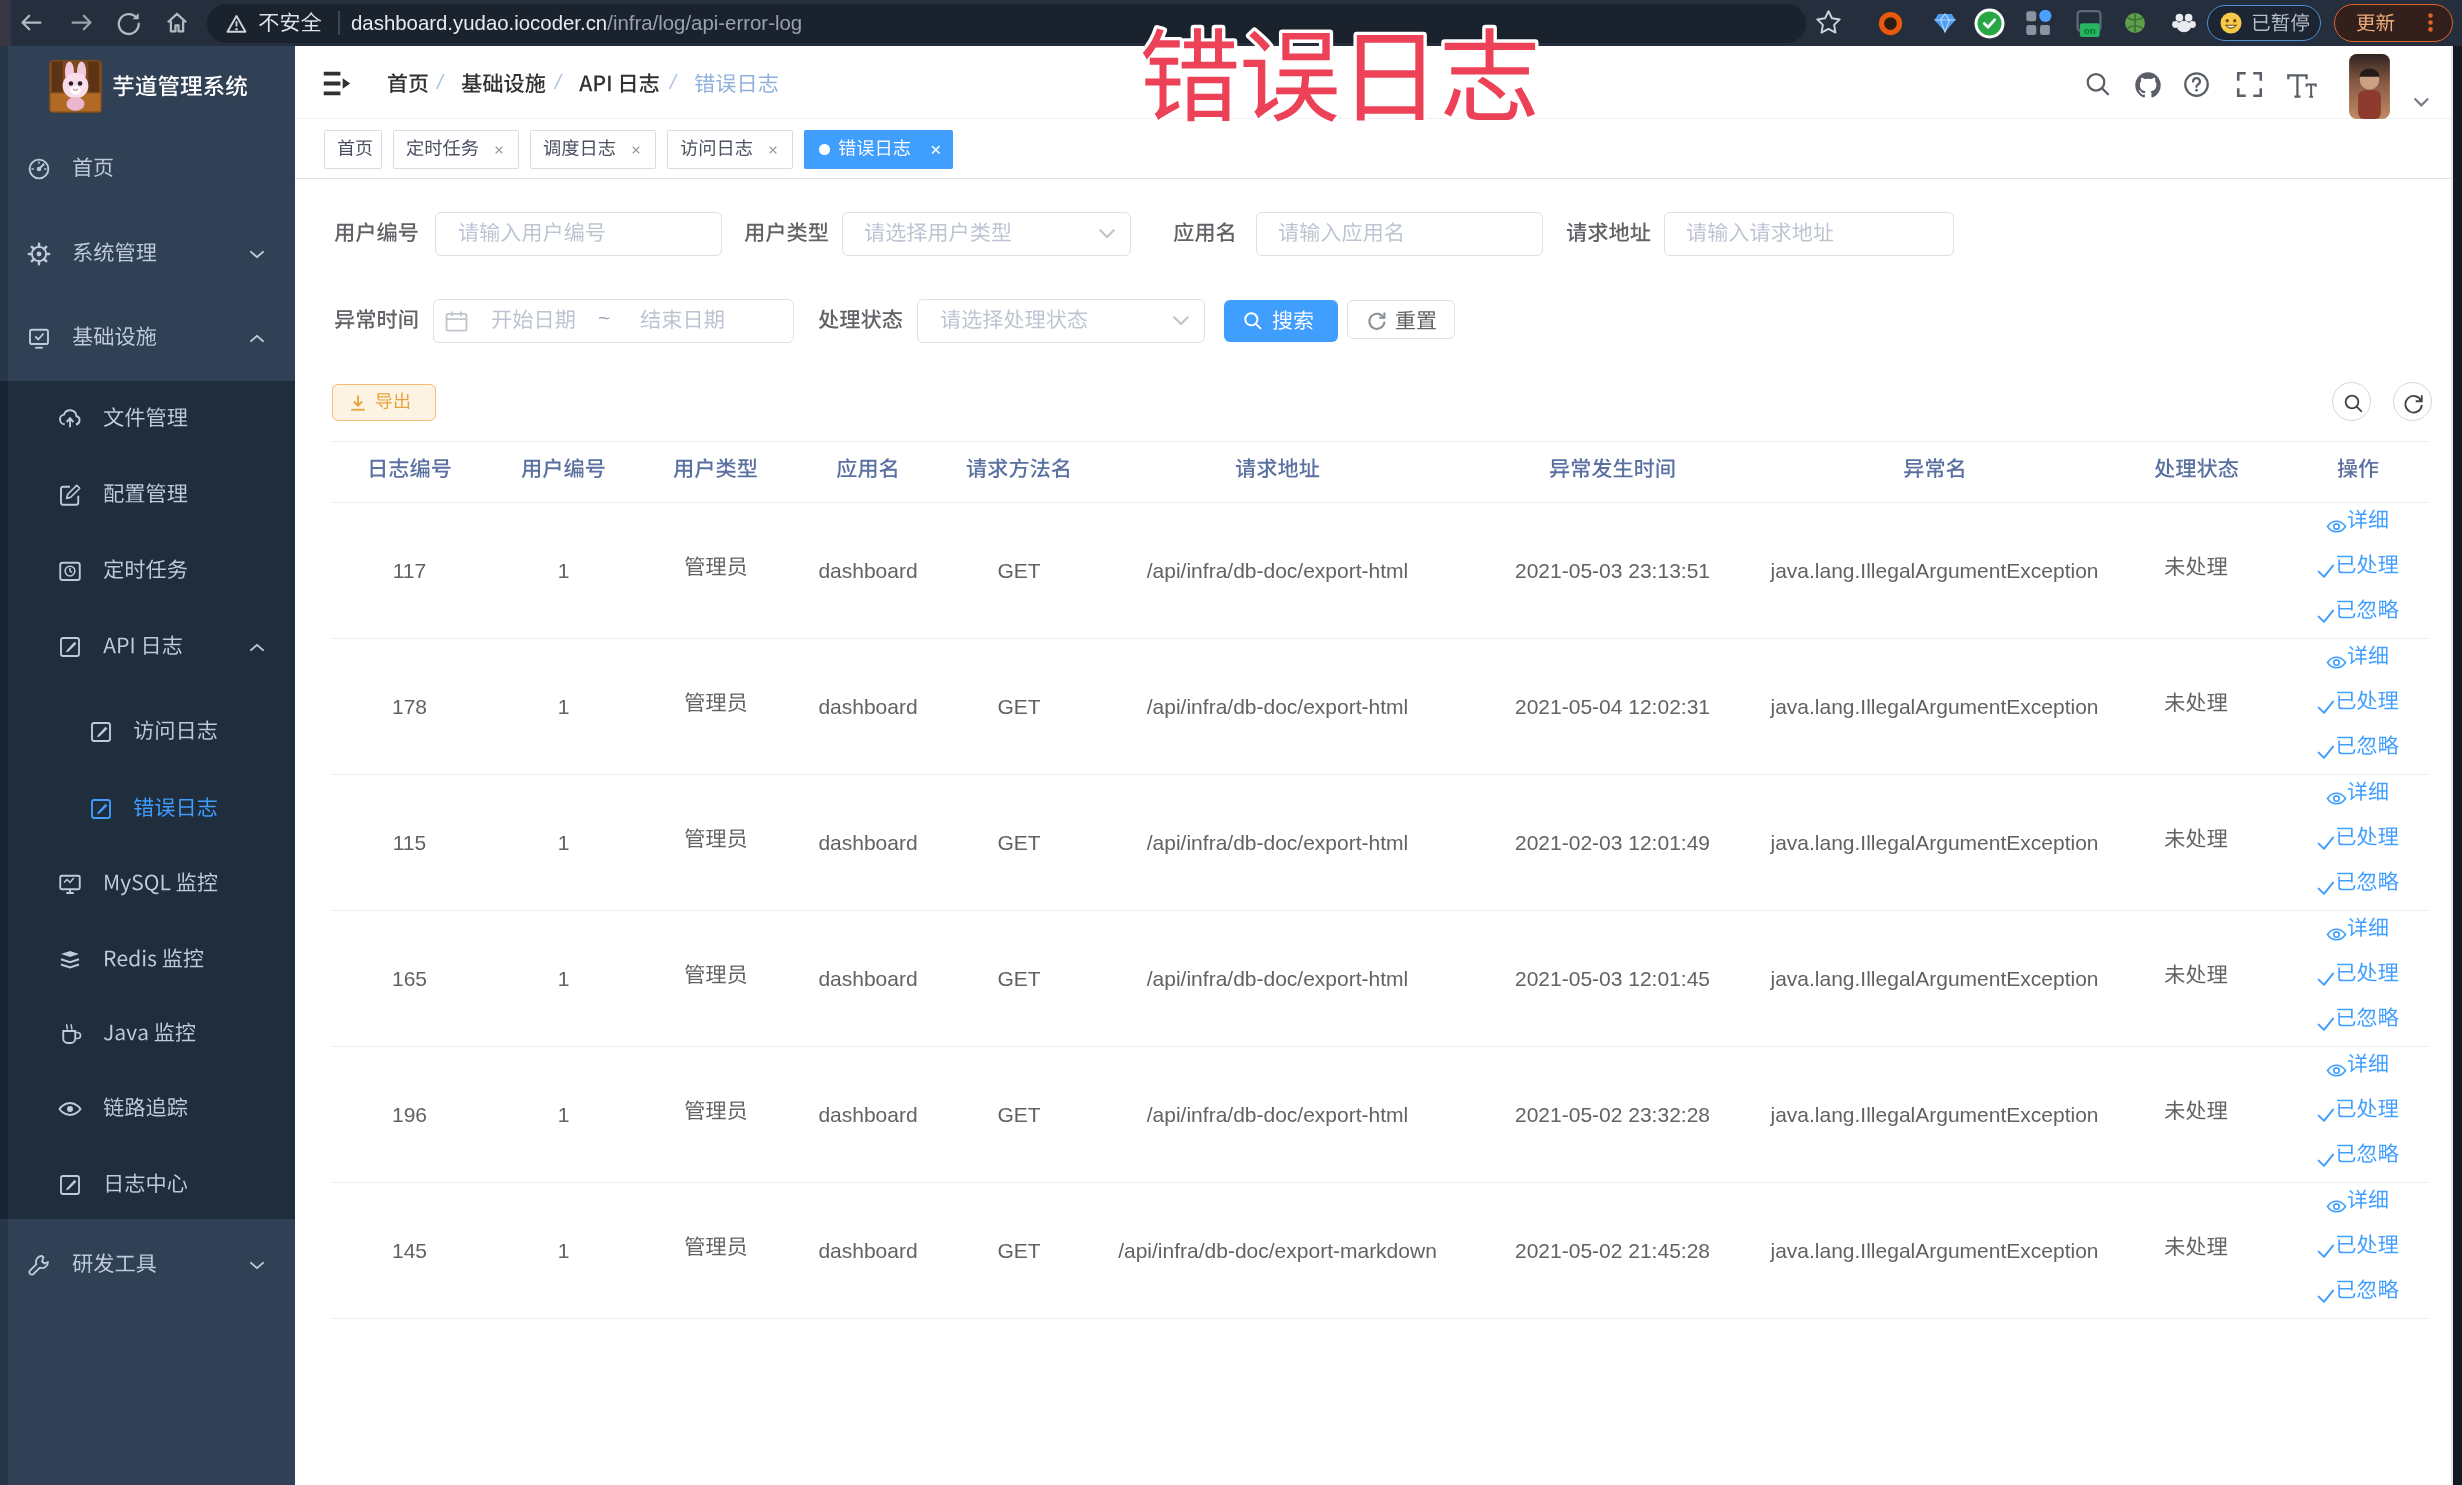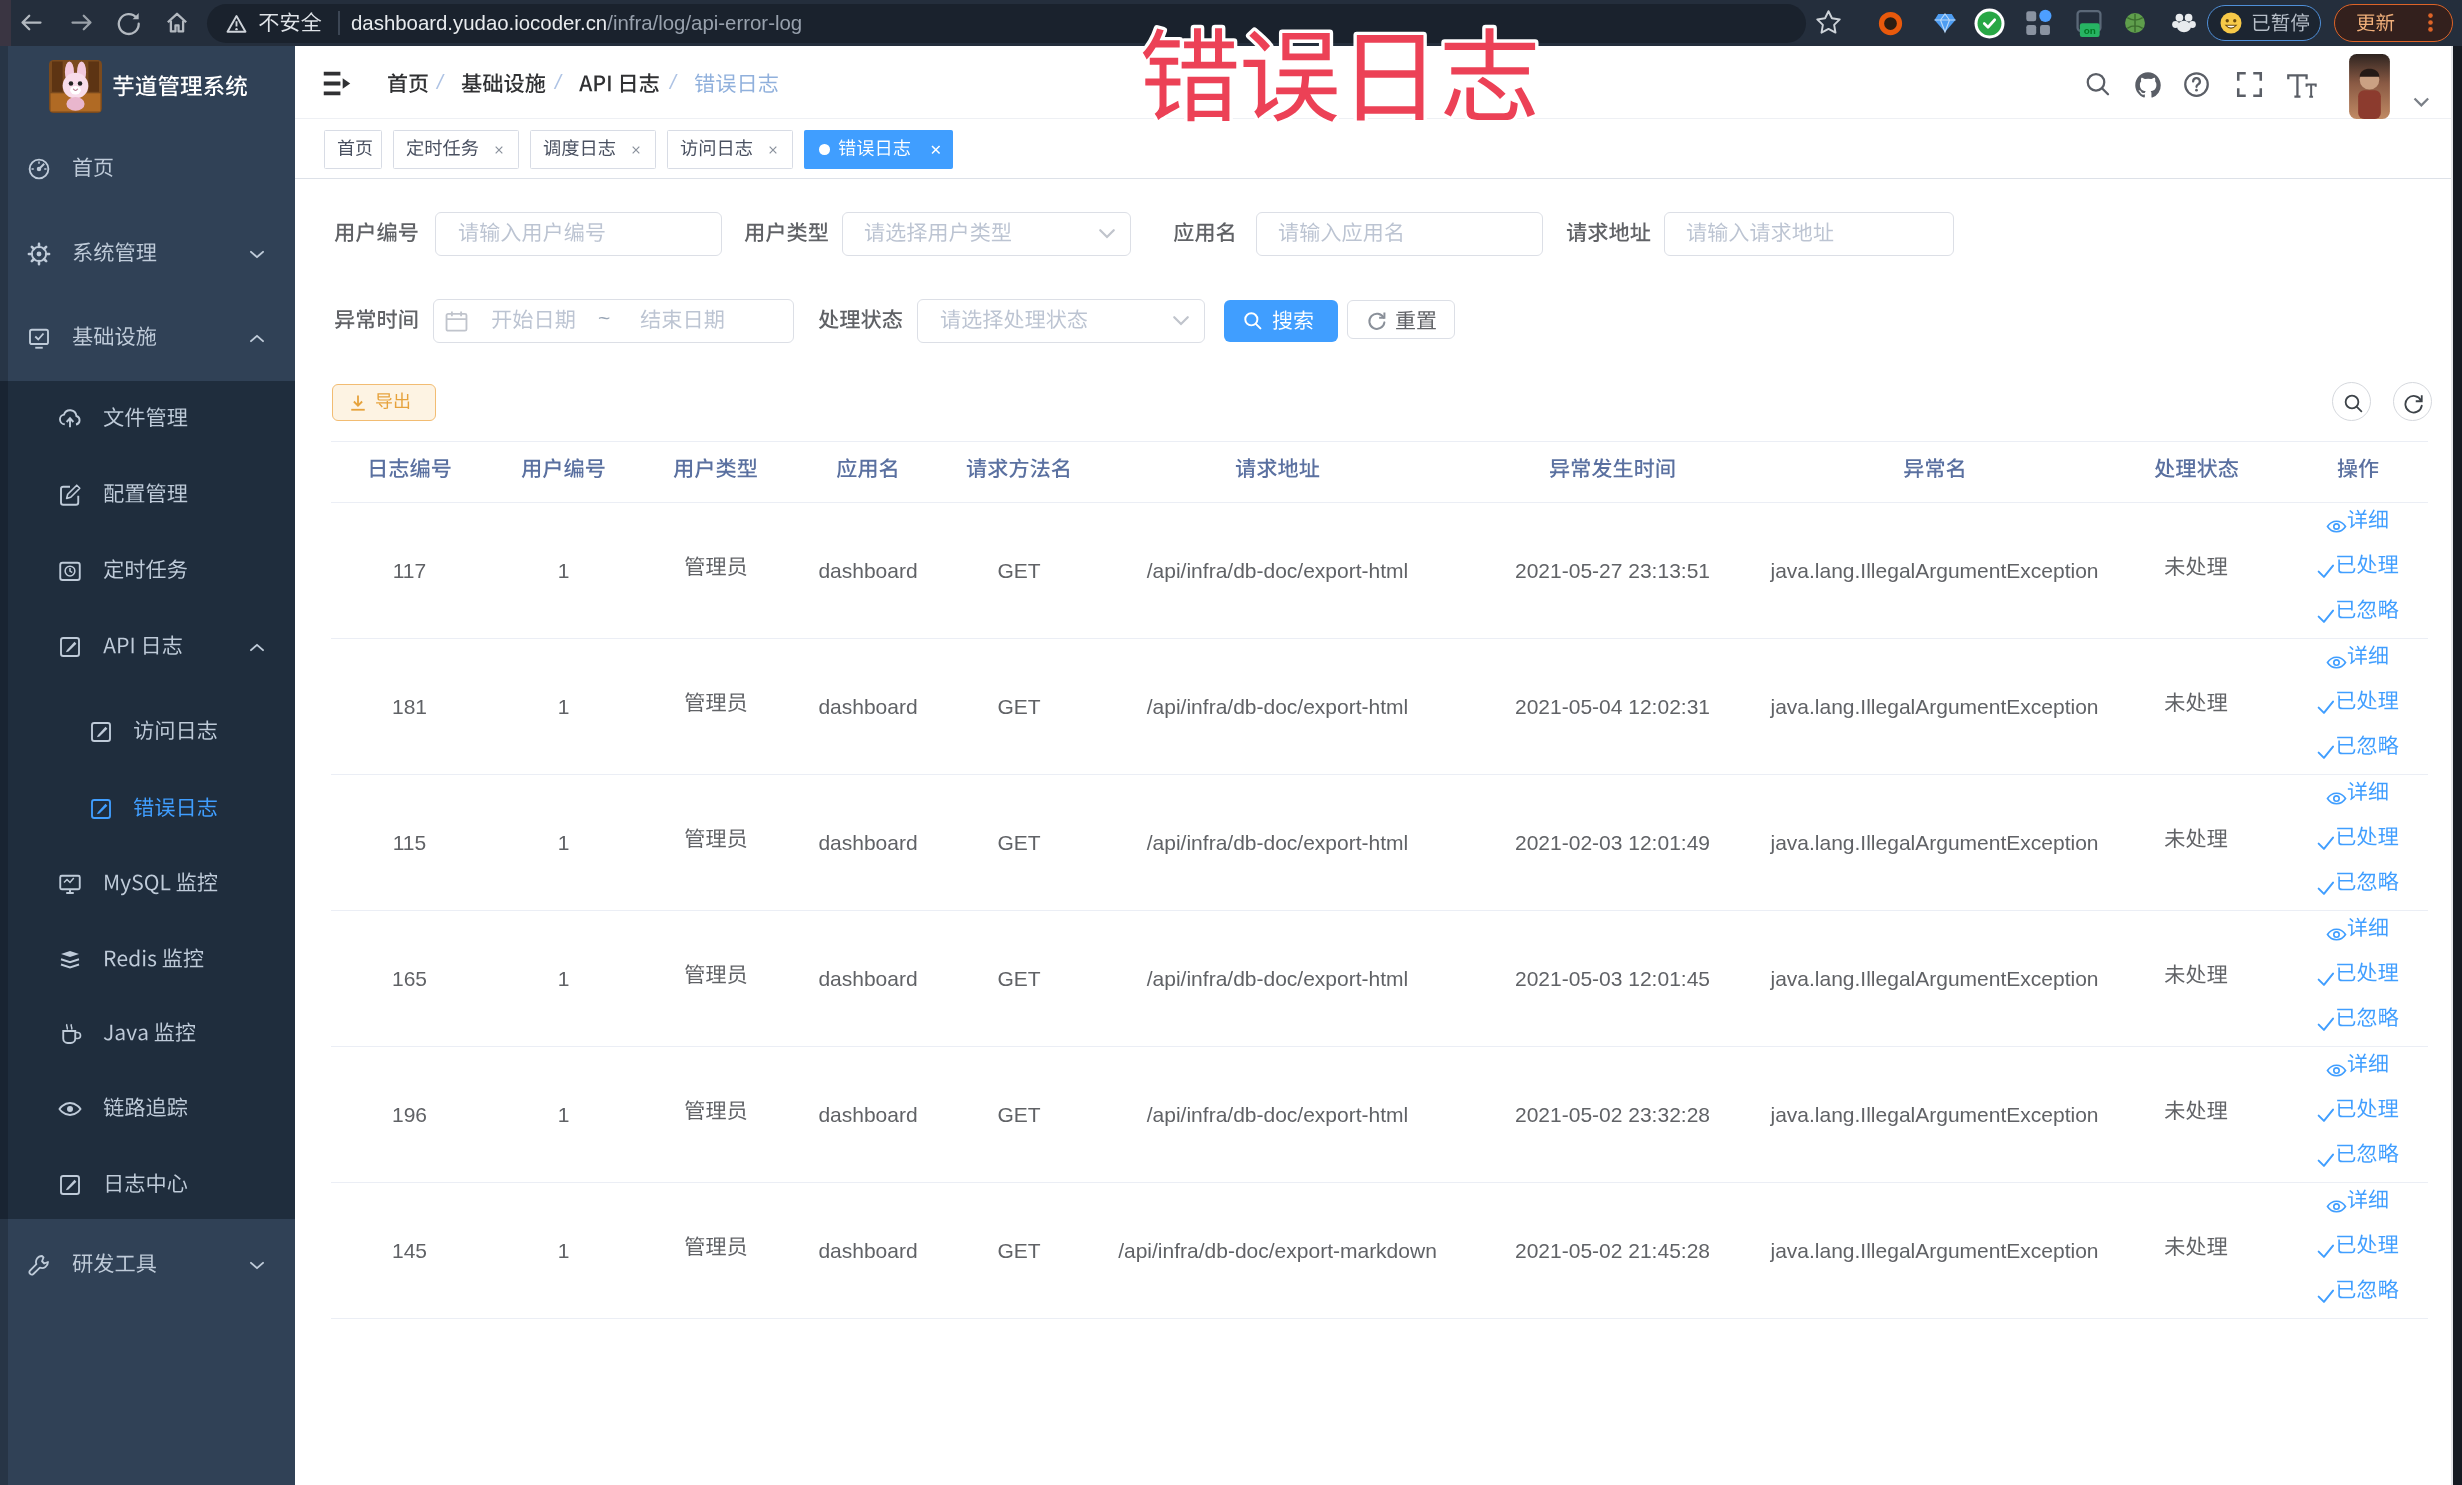--- a/index.html
+++ b/index.html
@@ -904,21 +904,21 @@
             <td><svg class="z " style="" width="64" height="24.4" viewBox="0 0 84.0 32.2">
                 <g fill="#606266" transform="translate(0,24.1) scale(0.02800,-0.02800)">
                   <use href="#g18" x="0"></use>
                   <use href="#g19" x="1000"></use>
                   <use href="#g137" x="2000"></use>
                 </g>
               </svg></td>
             <td>dashboard</td>
             <td>GET</td>
             <td>/api/infra/db-doc/export-html</td>
-            <td>2021-05-27 23:13:51</td>
+            <td>2021-05-03 23:13:51</td>
             <td>java.lang.IllegalArgumentException</td>
             <td><svg class="z " style="" width="64" height="24.4" viewBox="0 0 84.0 32.2">
                 <g fill="#606266" transform="translate(0,24.1) scale(0.02800,-0.02800)">
                   <use href="#g138" x="0"></use>
                   <use href="#g119" x="1000"></use>
                   <use href="#g19" x="2000"></use>
                 </g>
               </svg></td>
             <td>
               <div class="op"><svg style="vertical-align:-3.8px" width="21" height="21" viewBox="0 0 28 28">
@@ -944,21 +944,21 @@
                 </svg><svg class="z " style="" width="64" height="24.4" viewBox="0 0 84.0 32.2">
                   <g fill="#409eff" transform="translate(0,24.1) scale(0.02800,-0.02800)">
                     <use href="#g3" x="0"></use>
                     <use href="#g135" x="1000"></use>
                     <use href="#g136" x="2000"></use>
                   </g>
                 </svg></div>
             </td>
           </tr>
           <tr>
-            <td>181</td>
+            <td>178</td>
             <td>1</td>
             <td><svg class="z " style="" width="64" height="24.4" viewBox="0 0 84.0 32.2">
                 <g fill="#606266" transform="translate(0,24.1) scale(0.02800,-0.02800)">
                   <use href="#g18" x="0"></use>
                   <use href="#g19" x="1000"></use>
                   <use href="#g137" x="2000"></use>
                 </g>
               </svg></td>
             <td>dashboard</td>
             <td>GET</td>

